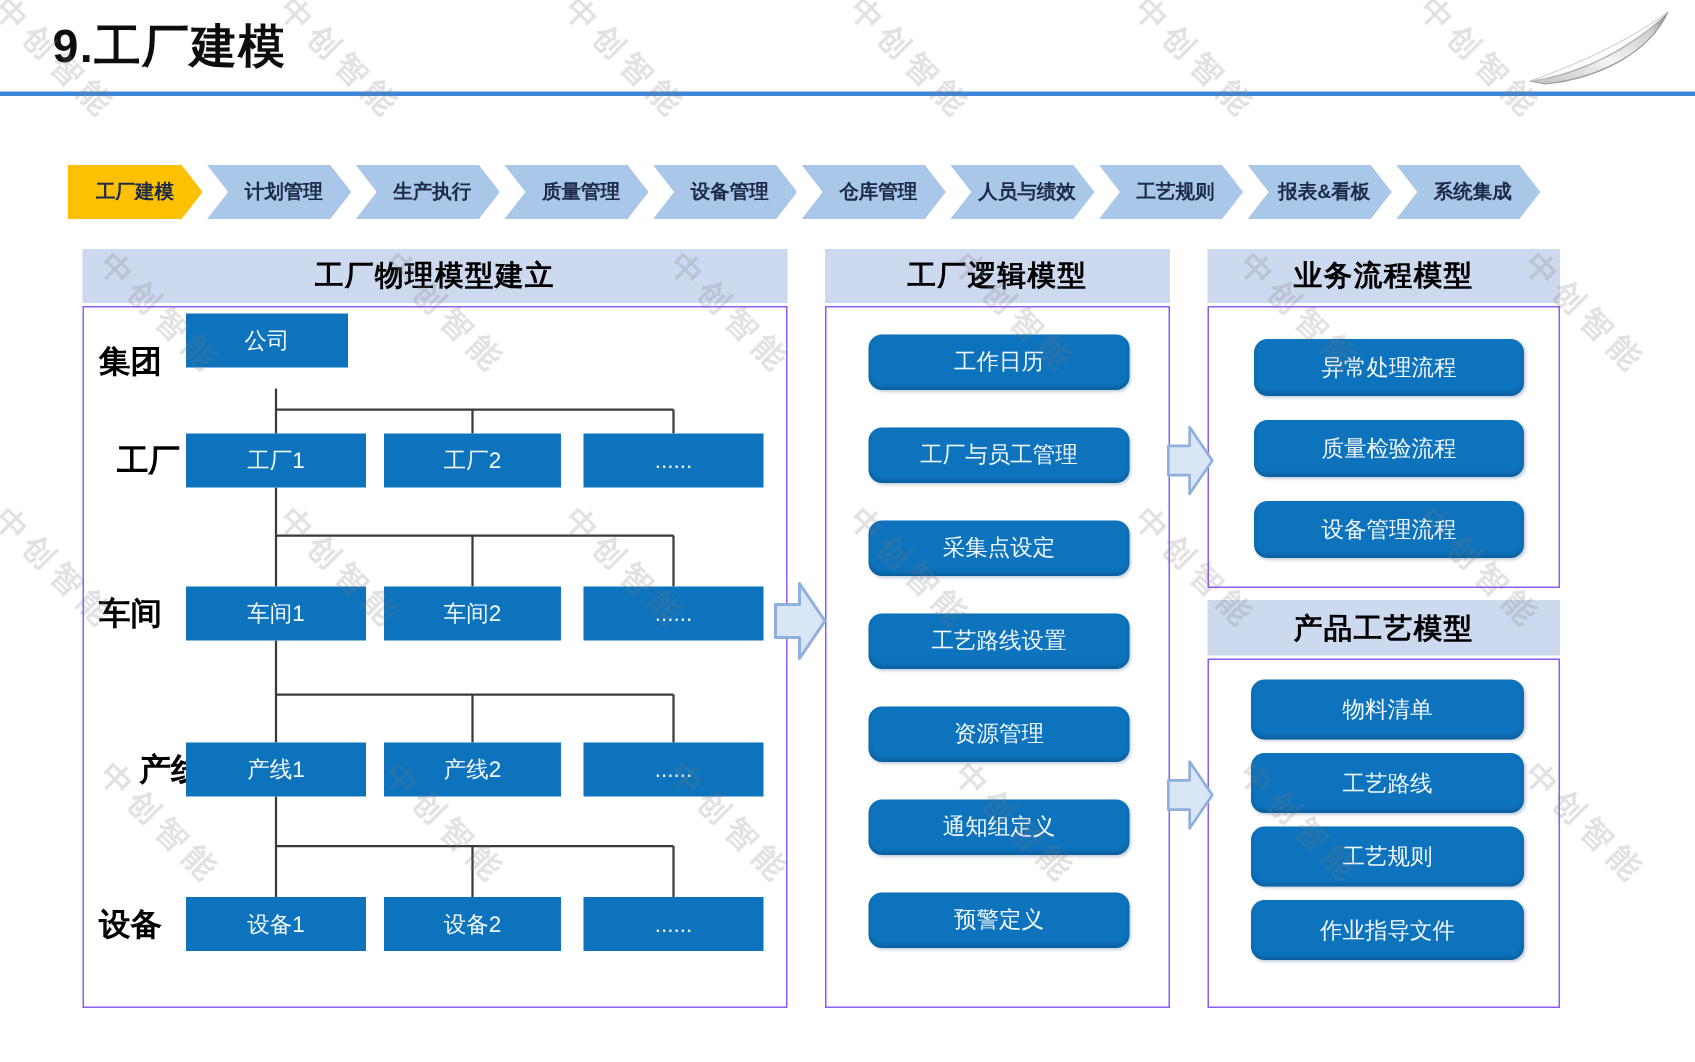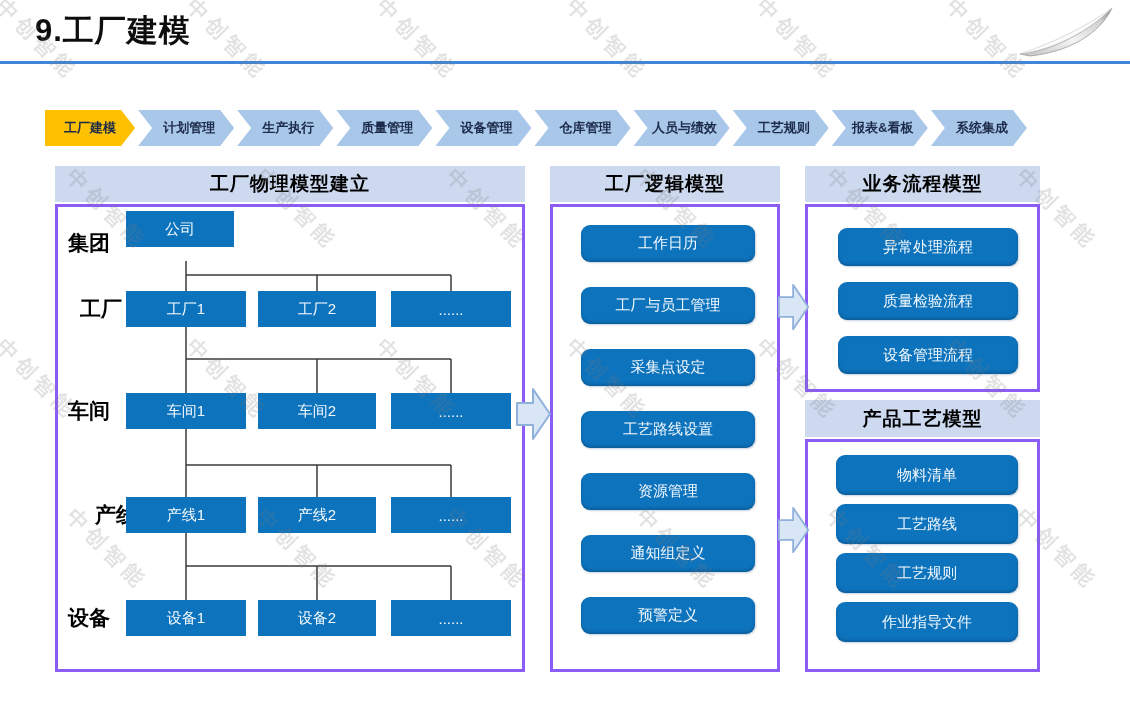--- a/index.html
+++ b/index.html
@@ -23,21 +23,21 @@
        clip-path:polygon(0% 0%,calc(100% - 14px) 0%,100% 50%,calc(100% - 14px) 100%,0% 100%,14px 50%);
        padding-left:6px;box-sizing:border-box;}
   .tab.first{clip-path:polygon(0% 0%,calc(100% - 14px) 0%,100% 50%,calc(100% - 14px) 100%,0% 100%);padding-left:0;}
   .tab.active{background:#fec101;}
 
   
   .panel{position:absolute;z-index:2;}
   .panel-header{position:absolute;left:0;top:0;width:100%;height:36px;background:#ccd9ef;
       display:flex;align-items:center;justify-content:center;
       font-size:19px;font-weight:bold;color:#000;letter-spacing:1px;}
-  .panel-body{position:absolute;left:0;top:38px;right:0;bottom:0;background:#fff;border:3px solid #8b5cf6;}
+  .panel-body{position:absolute;left:0;top:38px;right:0;bottom:0;background:#fff;border:1px solid #8b5cf6;}
 
   
   .row-label{position:absolute;font-size:21px;font-weight:bold;color:#000;width:56px;text-align:left;}
   .org-box{position:absolute;height:36px;background:#0d73bd;color:#f2f8fd;display:flex;
       align-items:center;justify-content:center;font-size:15px;}
   .connectors{position:absolute;left:0;top:0;}
 
   
   .blue-btn{position:absolute;background:#0d73bd;color:#f2f8fd;border-radius:9px;
       display:flex;align-items:center;justify-content:center;font-size:15px;

